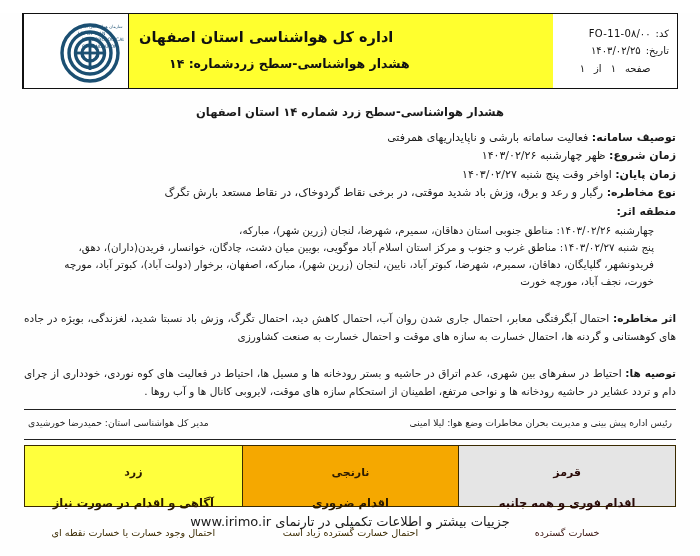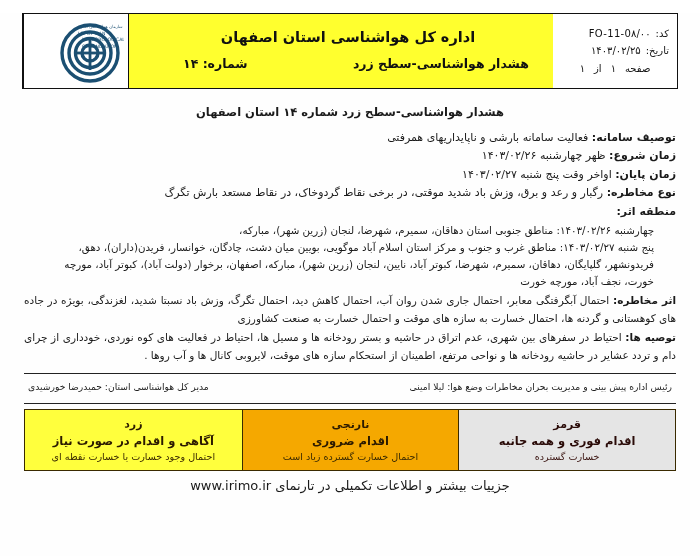--- a/index.html
+++ b/index.html
@@ -45,22 +45,23 @@
     background: #fff;
     flex: 0 0 104px;
   }
   .hdr-mid {
     flex: 1 1 auto;
     background: #ffff2e;
     border-left: 1.5px solid #111;
     display: flex;
     flex-direction: column;
     justify-content: center;
-    padding: 2px 10px 4px 24px;
-    box-sizing: border-box;
+    padding: 2px 10px 4px 10px;
+    box-sizing: border-box;
+    align-items: flex-end;
   }
   .hdr-title {
     text-align: center;
     font-size: 14.5px;
     font-weight: bold;
     letter-spacing: 0;
     margin-bottom: 11px;
     color: #111;
   }
   .hdr-sub {
@@ -147,21 +148,21 @@
     text-align: justify;
     text-align-last: right;
     padding-right: 22px;
   }
 
   .para {
     font-size: 10.5px;
     line-height: 17.5px;
     text-align: justify;
     text-align-last: right;
-    margin-top: 2px;
+    margin-top: 20px;
   }
   .para .k { font-weight: bold; }
 
   
   .sig-rule {
     margin: 9px 24px 0 24px;
     border-top: 1.4px solid #222;
   }
   .sig-row {
     margin: 7px 28px 0 28px;
@@ -185,25 +186,25 @@
     flex-direction: row;
     height: 62px;
     border: 1.2px solid #3a2a00;
     box-sizing: border-box;
   }
   .legend-cell {
     flex: 1 1 33.33%;
     display: flex;
     flex-direction: column;
     align-items: center;
-    justify-content: center;
-    gap: 3px;
+    justify-content: flex-start;
+    gap: 17px;
     border-left: 1.4px solid #3a2a00;
     box-sizing: border-box;
-    padding: 1px 4px;
+    padding: 20px 4px;
   }
   .legend-cell:last-child { border-left: none; }
   .legend .lv-name {
     font-size: 11px;
     font-weight: bold;
     color: #2b1a00;
   }
   .legend .lv-action {
     font-size: 11.5px;
     font-weight: bold;

